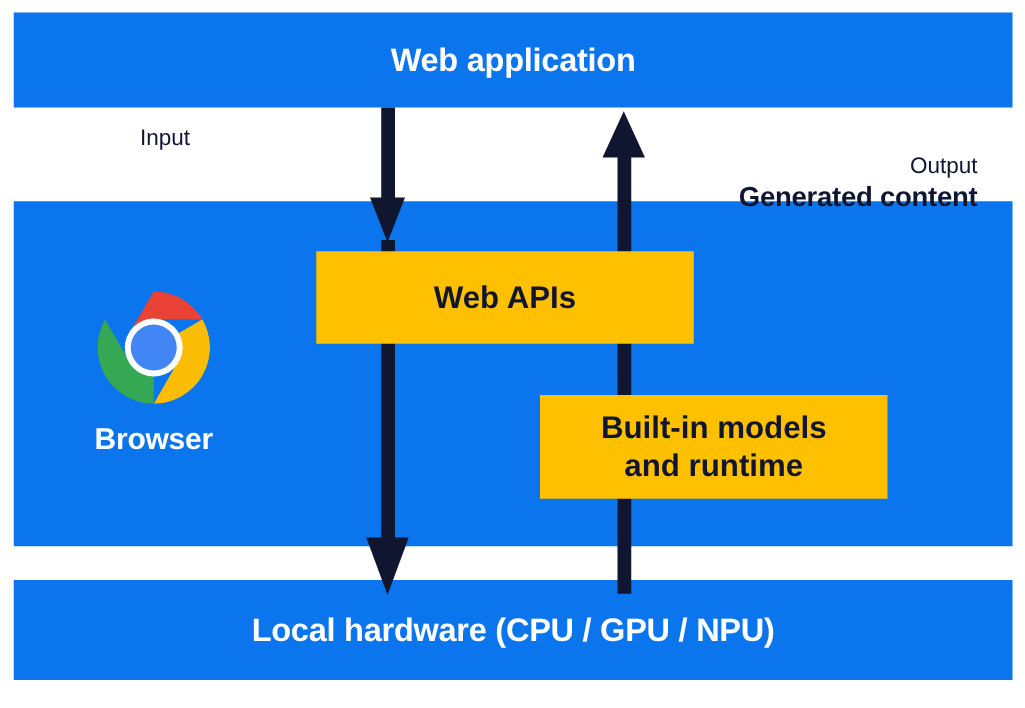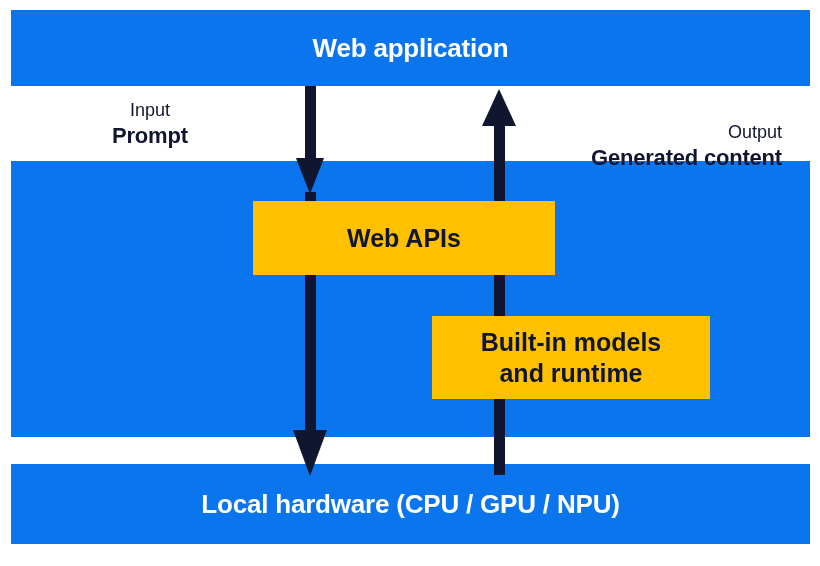--- a/index.html
+++ b/index.html
@@ -167,22 +167,43 @@
 
   <div class="ybox ybox-builtin">
     <span>
       <span>Built-in models</span><br>
       <span>and runtime</span>
     </span>
   </div>
 
   <div class="annot annot-input">
     <span class="annot-kind">Input</span>
-    <span class="annot-value">Prompt</span>
   </div>
 
   <div class="annot annot-output">
     <span class="annot-kind">Output</span>
     <span class="annot-value">Generated content</span>
   </div>
 
+  <div class="browser-group">
+    <svg class="chrome-icon" viewBox="0 0 100 100">
+      <defs>
+        <clipPath id="outer">
+            <circle cx="50" cy="50" r="49"></circle>
+          </clipPath>
+      </defs>
+      <g clip-path="url(#outer)">
+
+        <path d="M50 1 A49 49 0 0 1 92.4 25.5 L50 25.5 A24.5 24.5 0 0 0 28.8 37.8 Z" fill="#ea4335"></path>
+
+        <path d="M92.4 25.5 A49 49 0 0 1 50 99 L71.2 62.2 A24.5 24.5 0 0 0 71.2 37.8 Z" fill="#fbbc04"></path>
+
+        <path d="M50 99 A49 49 0 0 1 7.6 25.5 L28.8 62.2 A24.5 24.5 0 0 0 50 74.5 Z" fill="#34a853"></path>
+
+        <circle cx="50" cy="50" r="25.2" fill="#ffffff"></circle>
+
+        <circle cx="50" cy="50" r="20" fill="#4285f4"></circle>
+      </g>
+    </svg>
+    <span class="browser-caption">Browser</span>
+  </div>
 
 </div>
 
 </body></html>

